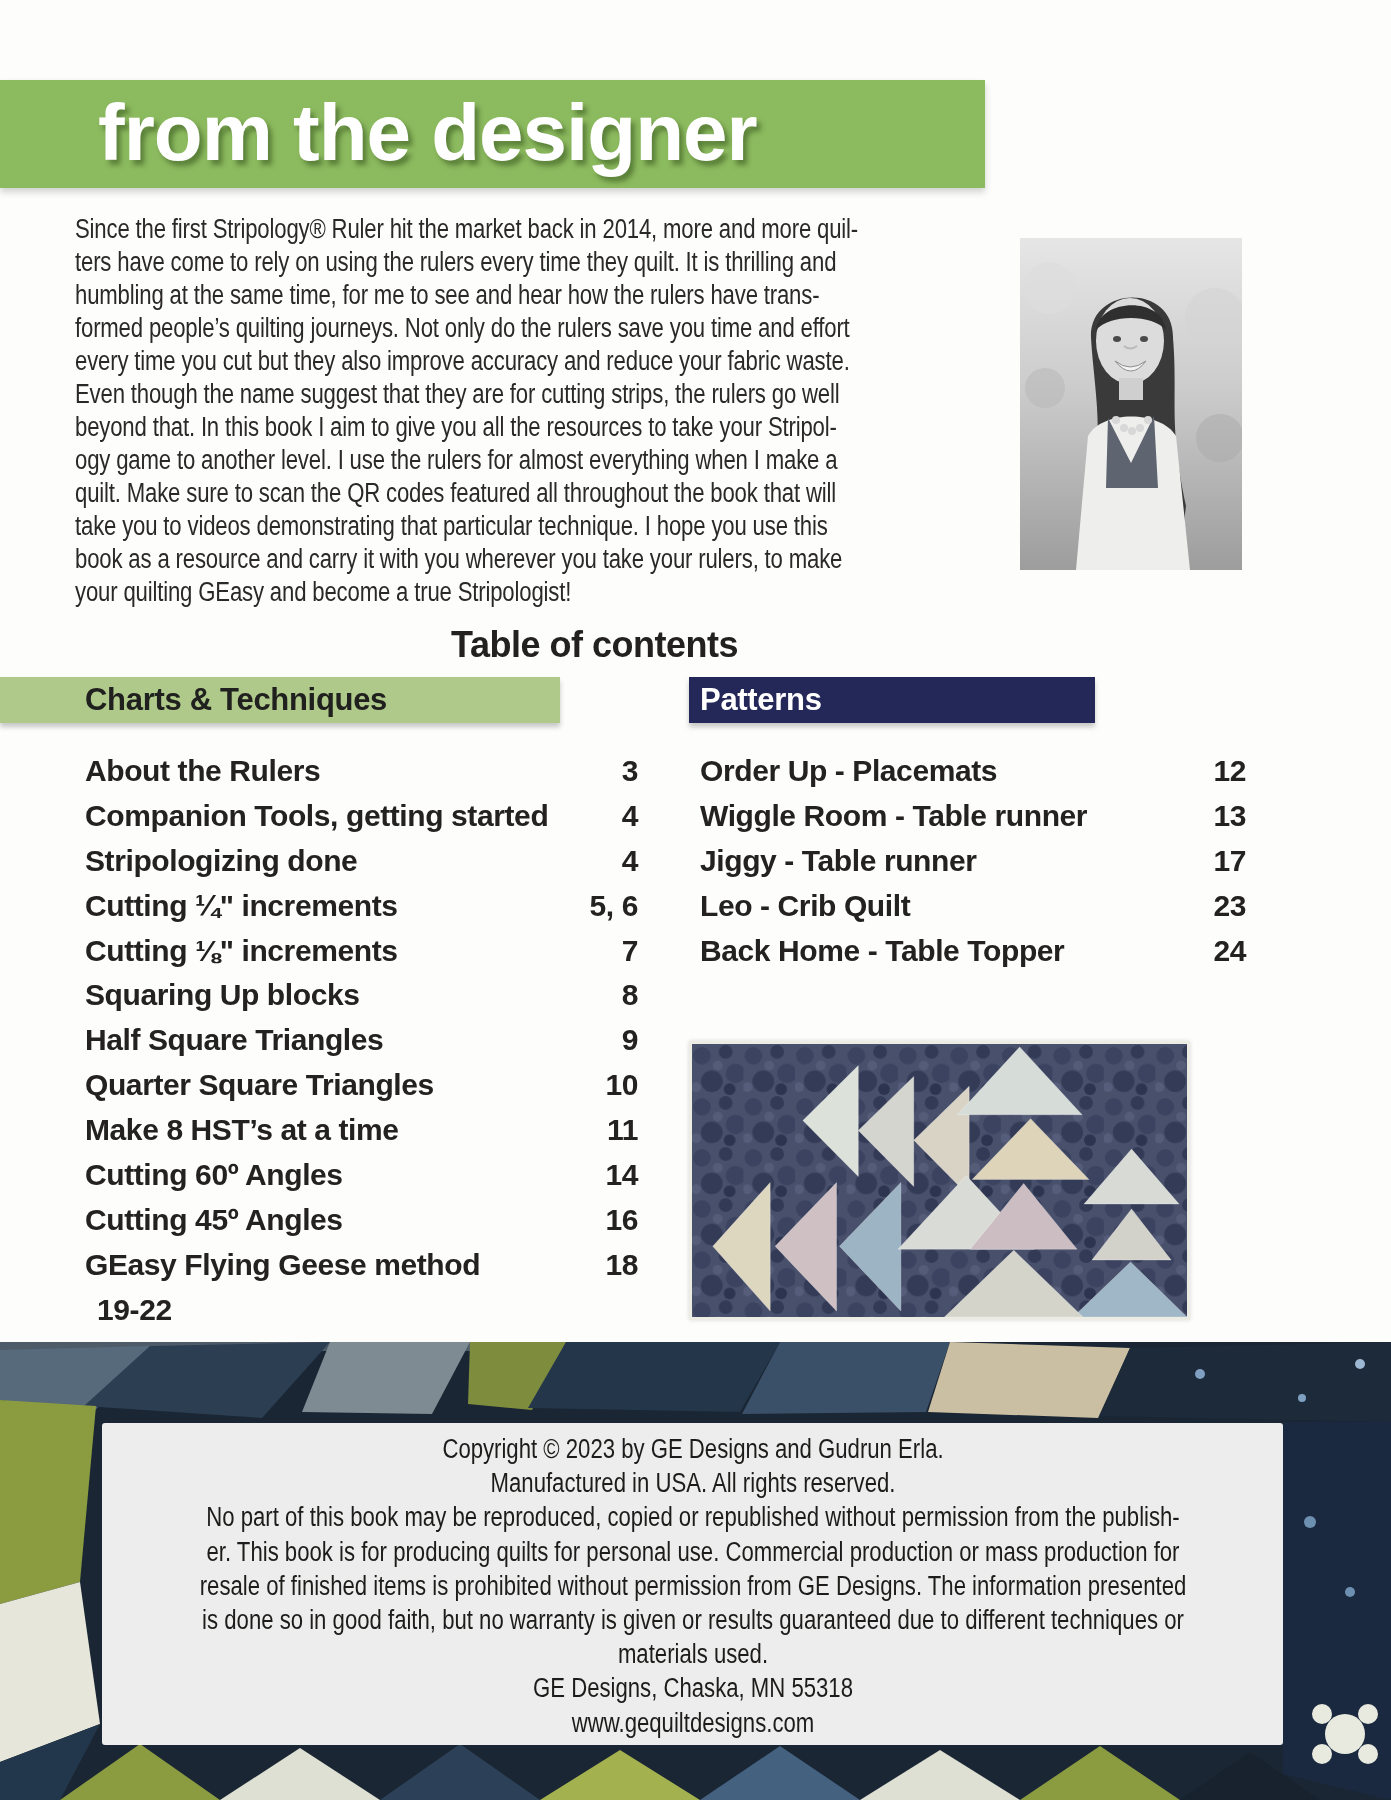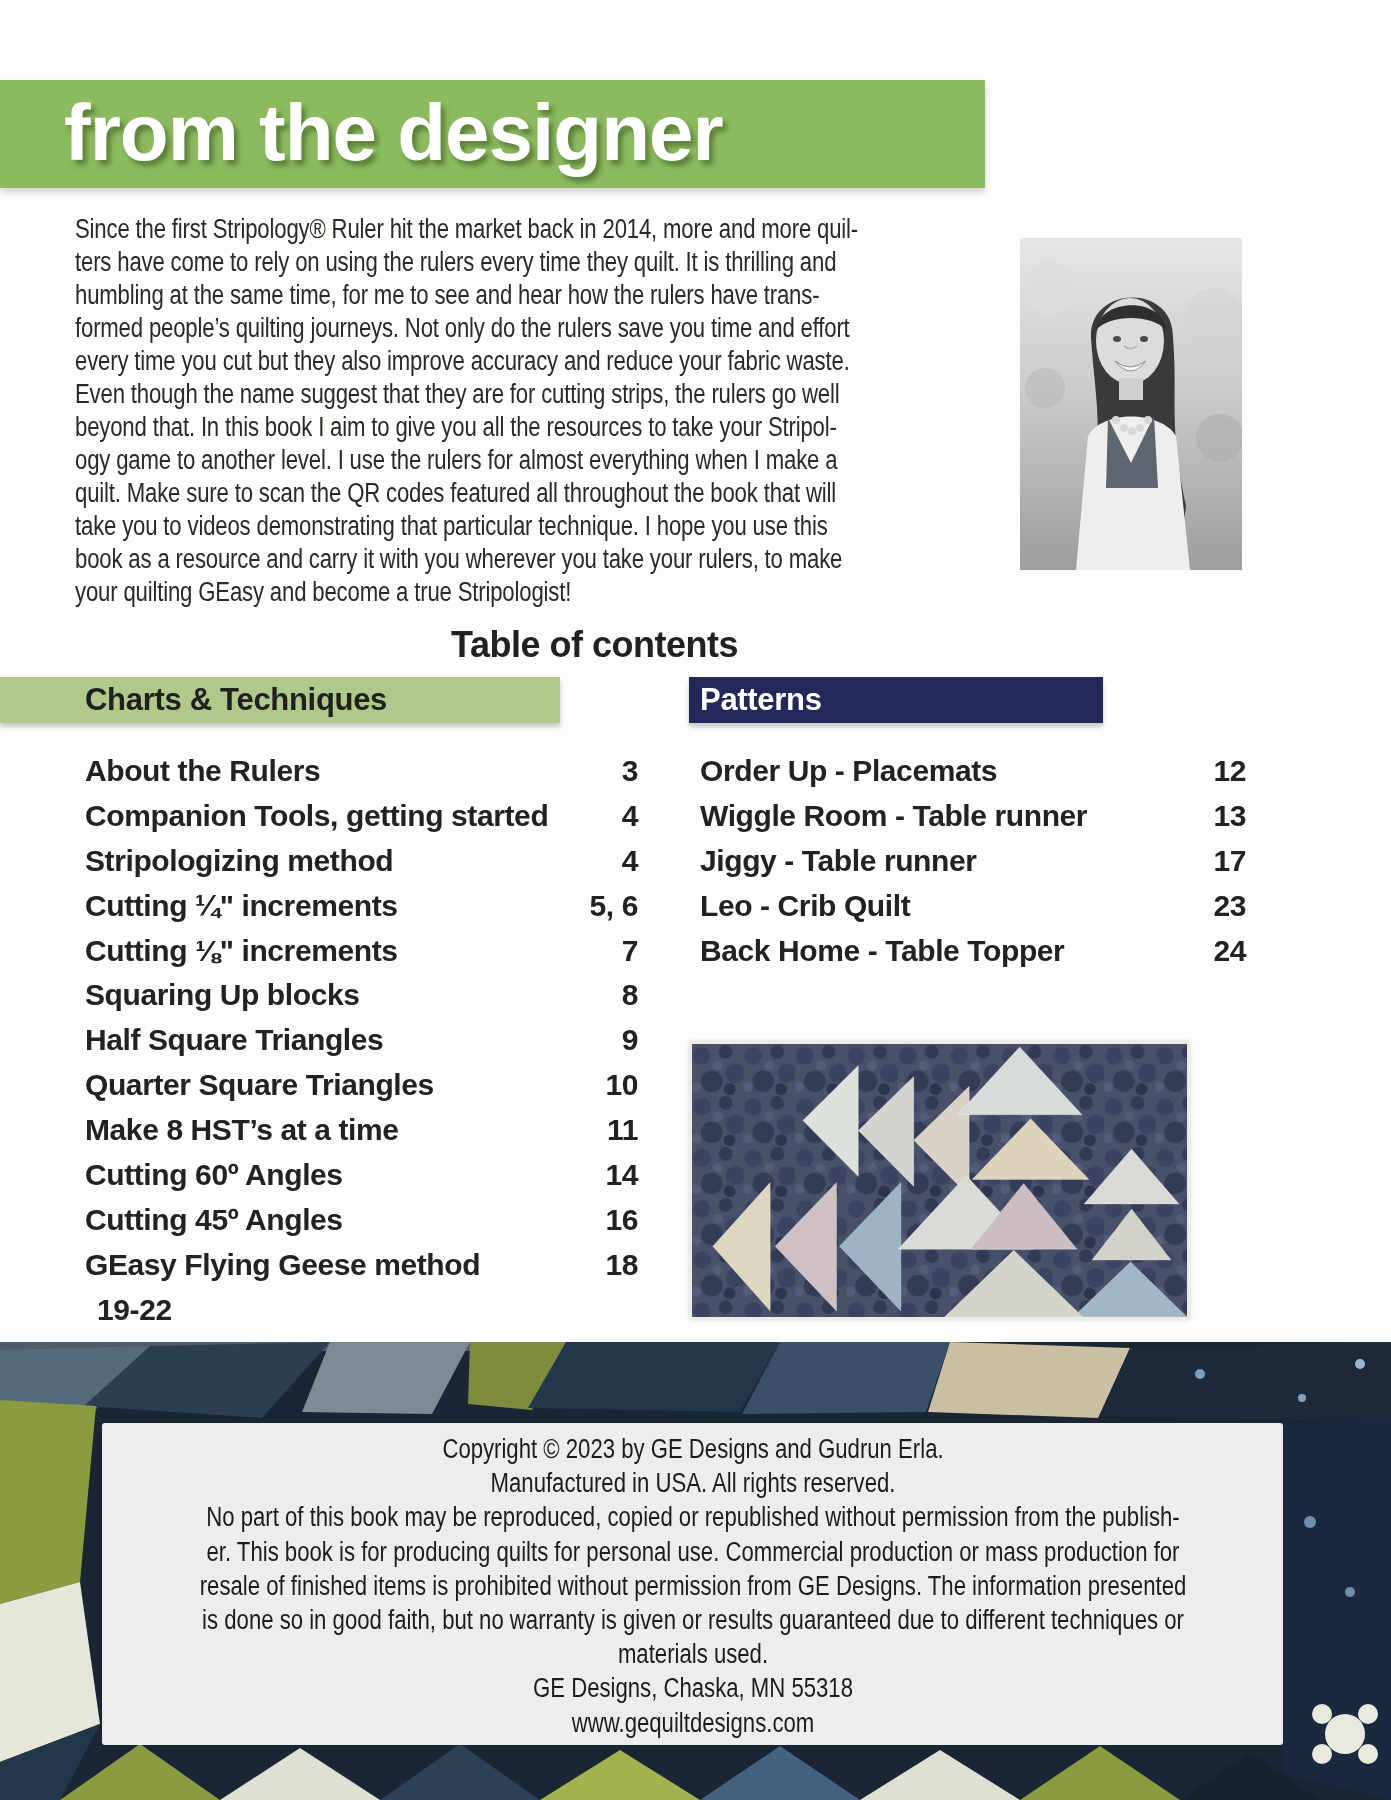--- a/index.html
+++ b/index.html
@@ -8,21 +8,21 @@
     background:#fdfdfb; overflow:hidden;
     font-family:"Liberation Sans", sans-serif;
     color:#262422;
   }
   
   .header-band {
     position:absolute; left:0; top:80px; width:985px; height:108px;
     background:#8cba5f; box-shadow:0 4px 7px rgba(0,0,0,0.18);
   }
   .header-band h1 {
-    margin:0; padding-left:64px; font-size:80px; font-weight:bold;
+    margin:0; padding-left:98px; font-size:80px; font-weight:bold;
     color:#ffffff; line-height:106px; letter-spacing:-1px;
     text-shadow:4px 5px 5px rgba(50,80,25,0.55);
     white-space:nowrap;
   }
   
   .intro {
     position:absolute; left:75px; top:213px; width:1160px;
     font-size:27px; line-height:33px; color:#2a2927; letter-spacing:-0.2px;
     transform:scaleX(0.82); transform-origin:left top;
   }
@@ -36,21 +36,21 @@
   
   .toc-title {
     position:absolute; left:0; top:624px; width:1189px; text-align:center;
     font-size:36px; font-weight:bold; color:#232120; letter-spacing:-0.5px;
   }
   .band {
     position:absolute; top:677px; height:46px;
     box-shadow:0 4px 5px rgba(0,0,0,0.22);
   }
   .band-left  { left:0;     width:560px; background:#aec989; }
-  .band-right { left:689px; width:406px; background:#232858;padding-left:8px; }
+  .band-right { left:689px; width:406px; background:#232858; }
   .band span {
     position:absolute; top:0; font-size:31px; font-weight:bold;
     line-height:45px; white-space:nowrap; letter-spacing:-0.3px;
   }
   .band-left  span { left:85px; color:#20201e; }
   .band-right span { left:11px; color:#ffffff; }
   .toc-list {
     position:absolute; top:749px;
     font-size:30px; font-weight:bold; color:#242220; letter-spacing:-0.4px;
   }
@@ -155,21 +155,21 @@
   <div class="toc-list list-left">
     <div class="row">
         <span class="lbl">About the Rulers</span>
         <span class="pg">3</span>
       </div>
     <div class="row">
         <span class="lbl">Companion Tools, getting started</span>
         <span class="pg">4</span>
       </div>
     <div class="row">
-        <span class="lbl">Stripologizing method</span>
+        <span class="lbl">Stripologizing done</span>
         <span class="pg">4</span>
       </div>
     <div class="row">
         <span class="lbl">Cutting ¼" increments</span>
         <span class="pg">5, 6</span>
       </div>
     <div class="row">
         <span class="lbl">Cutting ⅛" increments</span>
         <span class="pg">7</span>
       </div>

